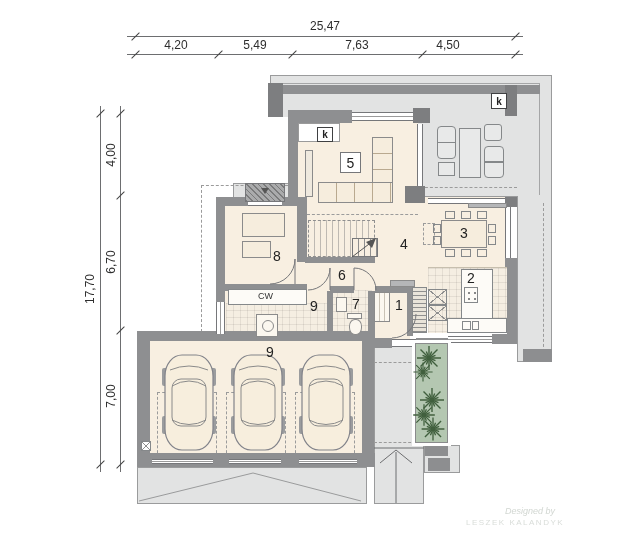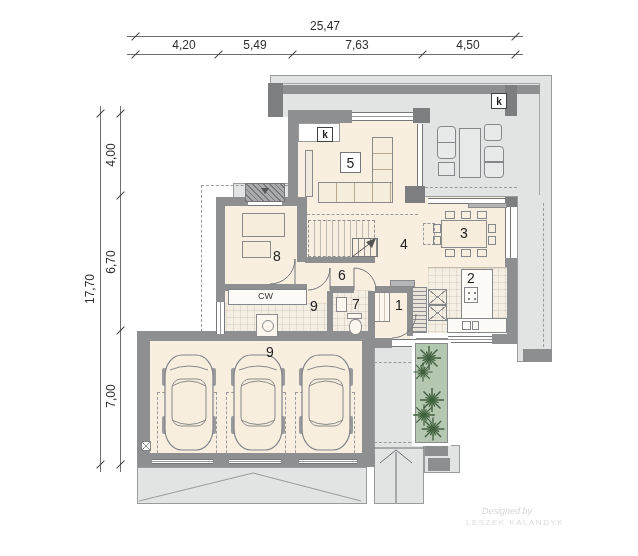--- a/index.html
+++ b/index.html
@@ -261,34 +261,34 @@
   <div class="hline" style="left:127px;top:36px;width:396px"></div>
   <div class="hline" style="left:127px;top:54px;width:396px"></div>
   <span class="tick" style="left:130px;top:36px"></span>
   <span class="tick" style="left:510px;top:36px"></span>
   <span class="tick" style="left:130px;top:54px"></span>
   <span class="tick" style="left:213px;top:54px"></span>
   <span class="tick" style="left:287px;top:54px"></span>
   <span class="tick" style="left:417px;top:54px"></span>
   <span class="tick" style="left:510px;top:54px"></span>
   <div class="dim" style="left:325px;top:26px">25,47</div>
-  <div class="dim" style="left:184px;top:45px">4,20</div>
+  <div class="dim" style="left:176px;top:45px">4,20</div>
   <div class="dim" style="left:255px;top:45px">5,49</div>
   <div class="dim" style="left:357px;top:45px">7,63</div>
-  <div class="dim" style="left:468px;top:45px">4,50</div>
+  <div class="dim" style="left:448px;top:45px">4,50</div>
 
   <div class="vline" style="left:100px;top:106px;height:366px"></div>
   <div class="vline" style="left:120px;top:106px;height:366px"></div>
   <span class="tick" style="left:95px;top:113px"></span>
   <span class="tick" style="left:95px;top:464px"></span>
   <span class="tick" style="left:115px;top:113px"></span>
   <span class="tick" style="left:115px;top:195px"></span>
   <span class="tick" style="left:115px;top:330px"></span>
   <span class="tick" style="left:115px;top:464px"></span>
   <div class="vdim" style="left:90px;top:289px">17,70</div>
   <div class="vdim" style="left:111px;top:155px">4,00</div>
   <div class="vdim" style="left:111px;top:262px">6,70</div>
   <div class="vdim" style="left:111px;top:396px">7,00</div>
 
-  <div class="wm1" style="left:482px;top:506px">Designed by</div>
+  <div class="wm1" style="left:505px;top:506px">Designed by</div>
   <div class="wm2" style="left:466px;top:518px">LESZEK KALANDYK</div>
 
 </div>
 
 </body></html>

